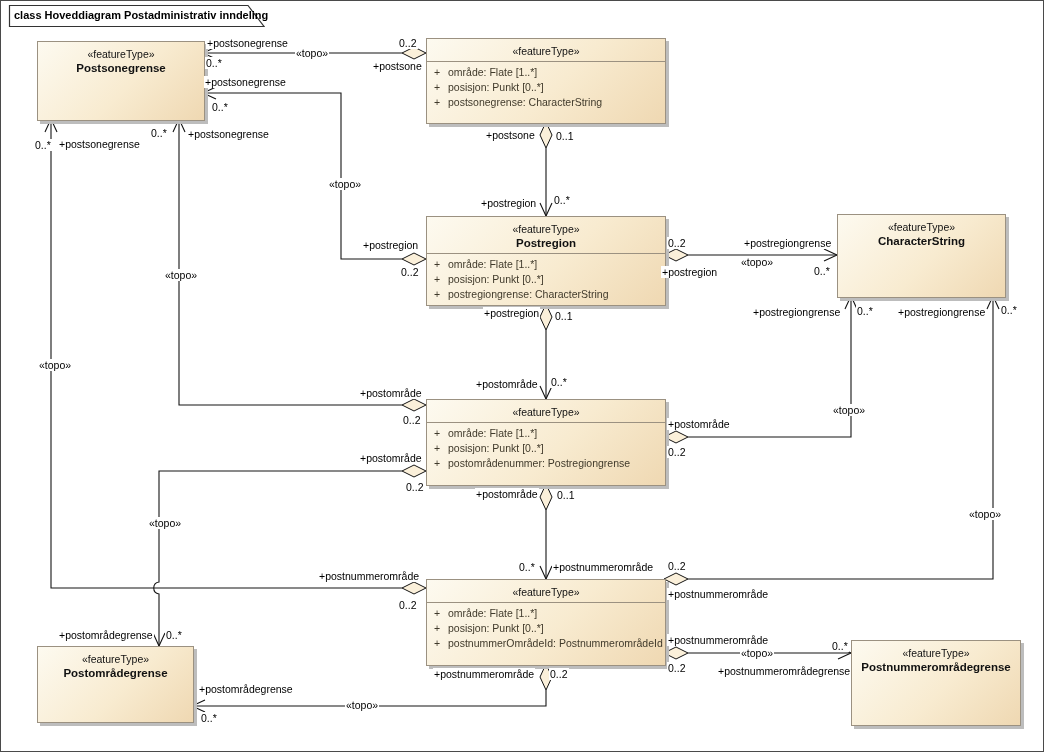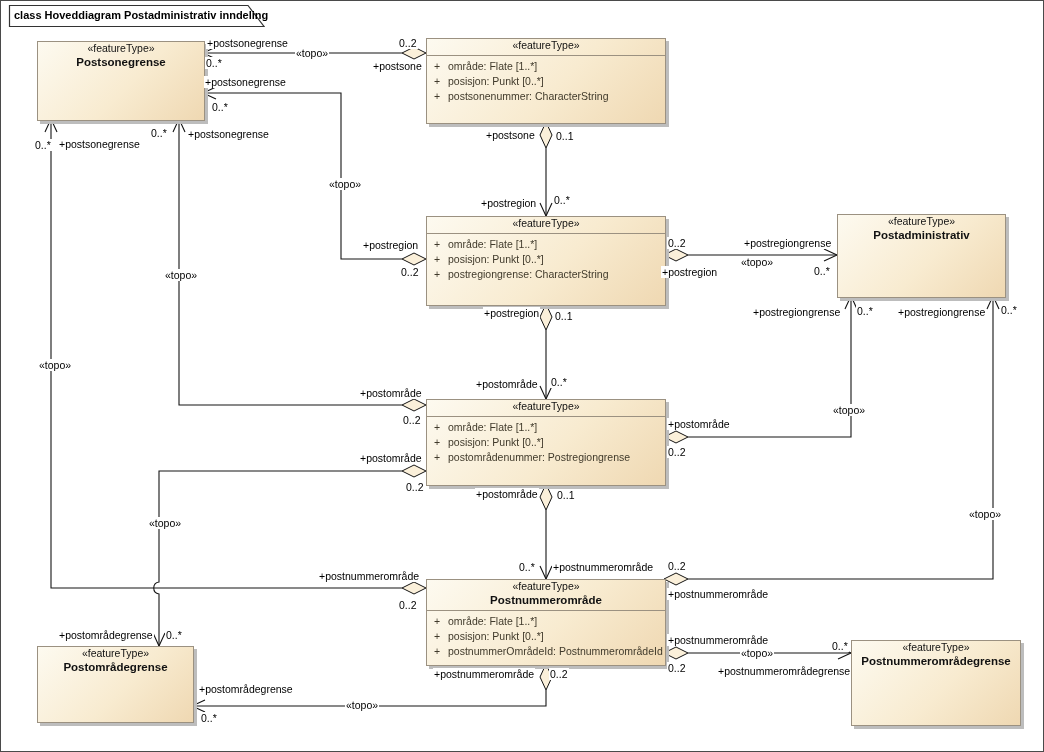--- a/index.html
+++ b/index.html
@@ -4,21 +4,21 @@
 <style>
   html,body{margin:0;padding:0;background:#e8e8e8;font-family:"Liberation Sans",sans-serif;}
   #canvas{position:relative;width:1042px;height:750px;background:#ffffff;border:1px solid #4a4a4a;overflow:hidden;margin:0;}
   #connectors{position:absolute;left:0;top:0;z-index:1;}
   .ln{stroke:#141414;stroke-width:1.1;fill:none;}
   .ah{stroke:#141414;stroke-width:1.1;fill:none;}
   .dm{stroke:#141414;stroke-width:1;fill:#fbf0da;}
   .box{position:absolute;z-index:2;border:1px solid #9b9181;
        background:linear-gradient(135deg,#fdfaf0 0%,#f8ebd0 55%,#efd8b2 100%);
        box-shadow:3px 3px 0 #bdbdbd;}
-  .box-hdr{padding:0 2px 3px 2px;}
+  .box-hdr{padding:6px 2px 3px 2px;}
   .stereo{text-align:center;font-size:10.5px;color:#111;line-height:13px;}
   .cname{text-align:center;font-size:11.5px;font-weight:bold;color:#111;line-height:14px;}
   .attrs{border-top:1px solid #9b9181;padding-top:3px;}
   .arow{display:flex;font-size:10.5px;color:#403a2b;line-height:15px;padding-left:7px;white-space:nowrap;}
   .plus{width:14px;flex:0 0 14px;}
   #labels .clabel{position:absolute;z-index:3;font-size:10.5px;line-height:12px;color:#000;
        background:#fff;white-space:nowrap;padding:0 1px;}
   #frame-tab-title{position:absolute;left:13px;top:8px;z-index:3;font-size:11px;font-weight:bold;color:#000;}
 </style>
 </head>
@@ -126,49 +126,50 @@
       <div class="arow">
           <span class="plus">+</span>
           <span>område: Flate [1..*]</span>
         </div>
       <div class="arow">
           <span class="plus">+</span>
           <span>posisjon: Punkt [0..*]</span>
         </div>
       <div class="arow">
           <span class="plus">+</span>
-          <span>postsonenummer: CharacterString</span>
+          <span>postsonegrense: CharacterString</span>
         </div>
     </div>
   </div>
 
   <div class="box" style="left:425px;top:215px;width:238px;height:88px;">
     <div class="box-hdr">
       <div class="stereo">«featureType»</div>
+      <div class="cname">Postregion</div>
     </div>
     <div class="attrs">
       <div class="arow">
           <span class="plus">+</span>
           <span>område: Flate [1..*]</span>
         </div>
       <div class="arow">
           <span class="plus">+</span>
           <span>posisjon: Punkt [0..*]</span>
         </div>
       <div class="arow">
           <span class="plus">+</span>
           <span>postregiongrense: CharacterString</span>
         </div>
     </div>
   </div>
 
   <div class="box" style="left:836px;top:213px;width:167px;height:82px;">
     <div class="box-hdr">
       <div class="stereo">«featureType»</div>
-      <div class="cname">Postadministrativ</div>
+      <div class="cname">CharacterString</div>
     </div>
   </div>
 
   <div class="box" style="left:425px;top:398px;width:238px;height:85px;">
     <div class="box-hdr">
       <div class="stereo">«featureType»</div>
     </div>
     <div class="attrs">
       <div class="arow">
           <span class="plus">+</span>
@@ -181,21 +182,20 @@
       <div class="arow">
           <span class="plus">+</span>
           <span>postområdenummer: Postregiongrense</span>
         </div>
     </div>
   </div>
 
   <div class="box" style="left:425px;top:578px;width:238px;height:85px;">
     <div class="box-hdr">
       <div class="stereo">«featureType»</div>
-      <div class="cname">Postnummerområde</div>
     </div>
     <div class="attrs">
       <div class="arow">
           <span class="plus">+</span>
           <span>område: Flate [1..*]</span>
         </div>
       <div class="arow">
           <span class="plus">+</span>
           <span>posisjon: Punkt [0..*]</span>
         </div>

